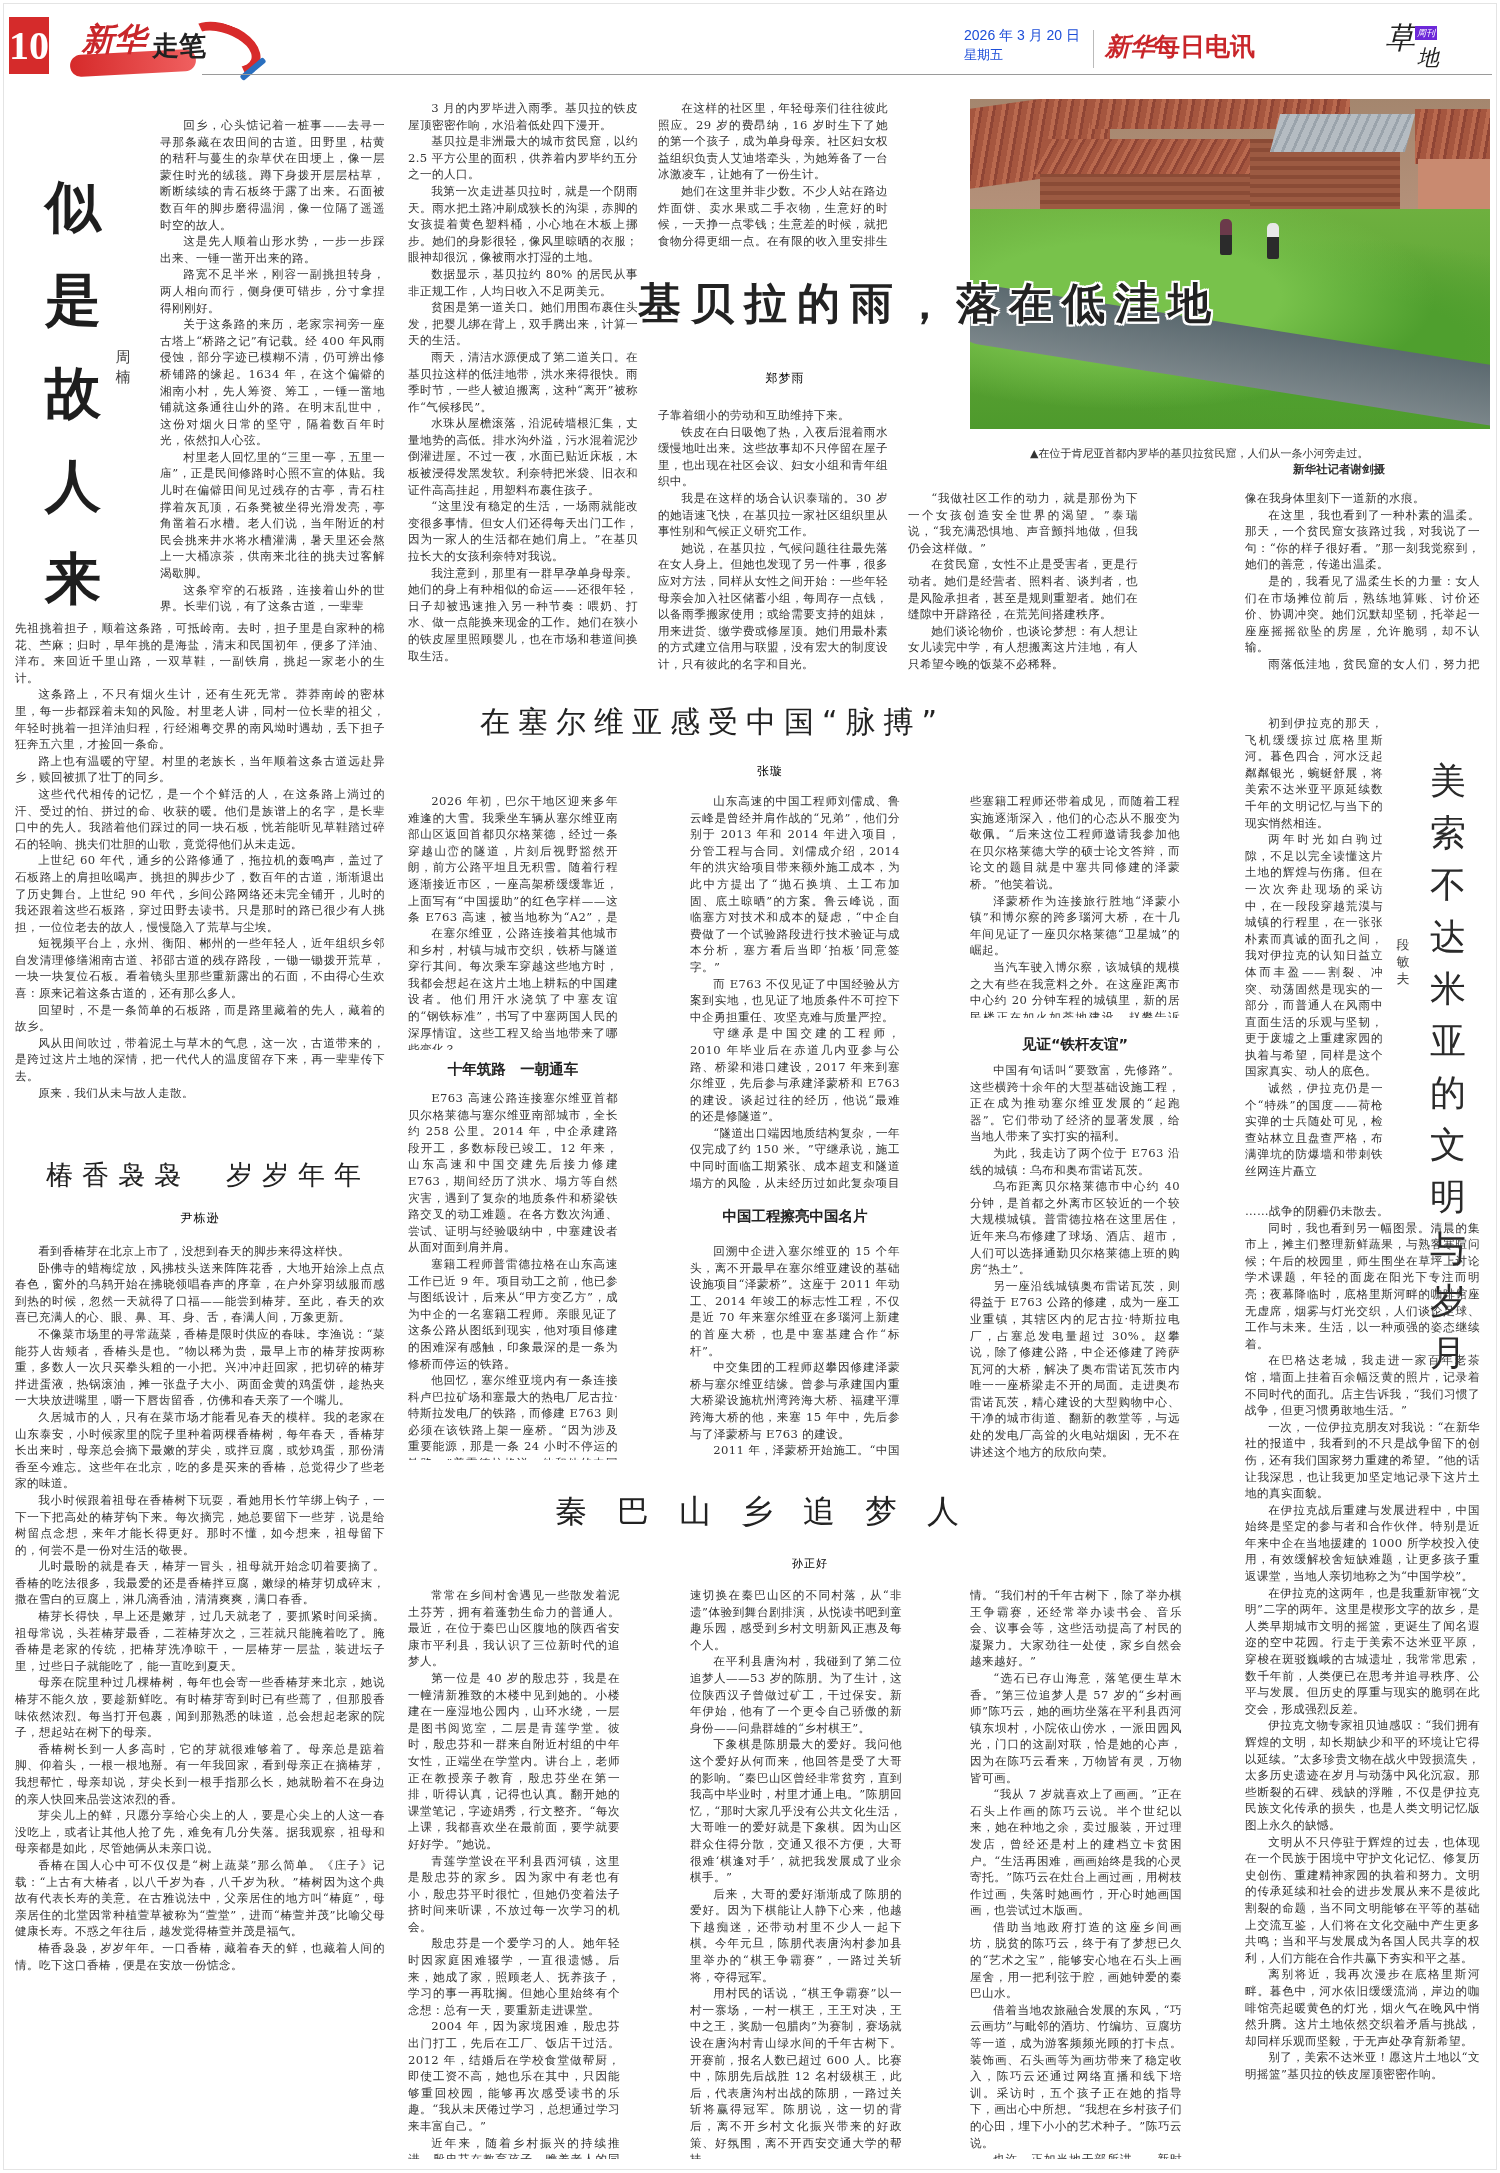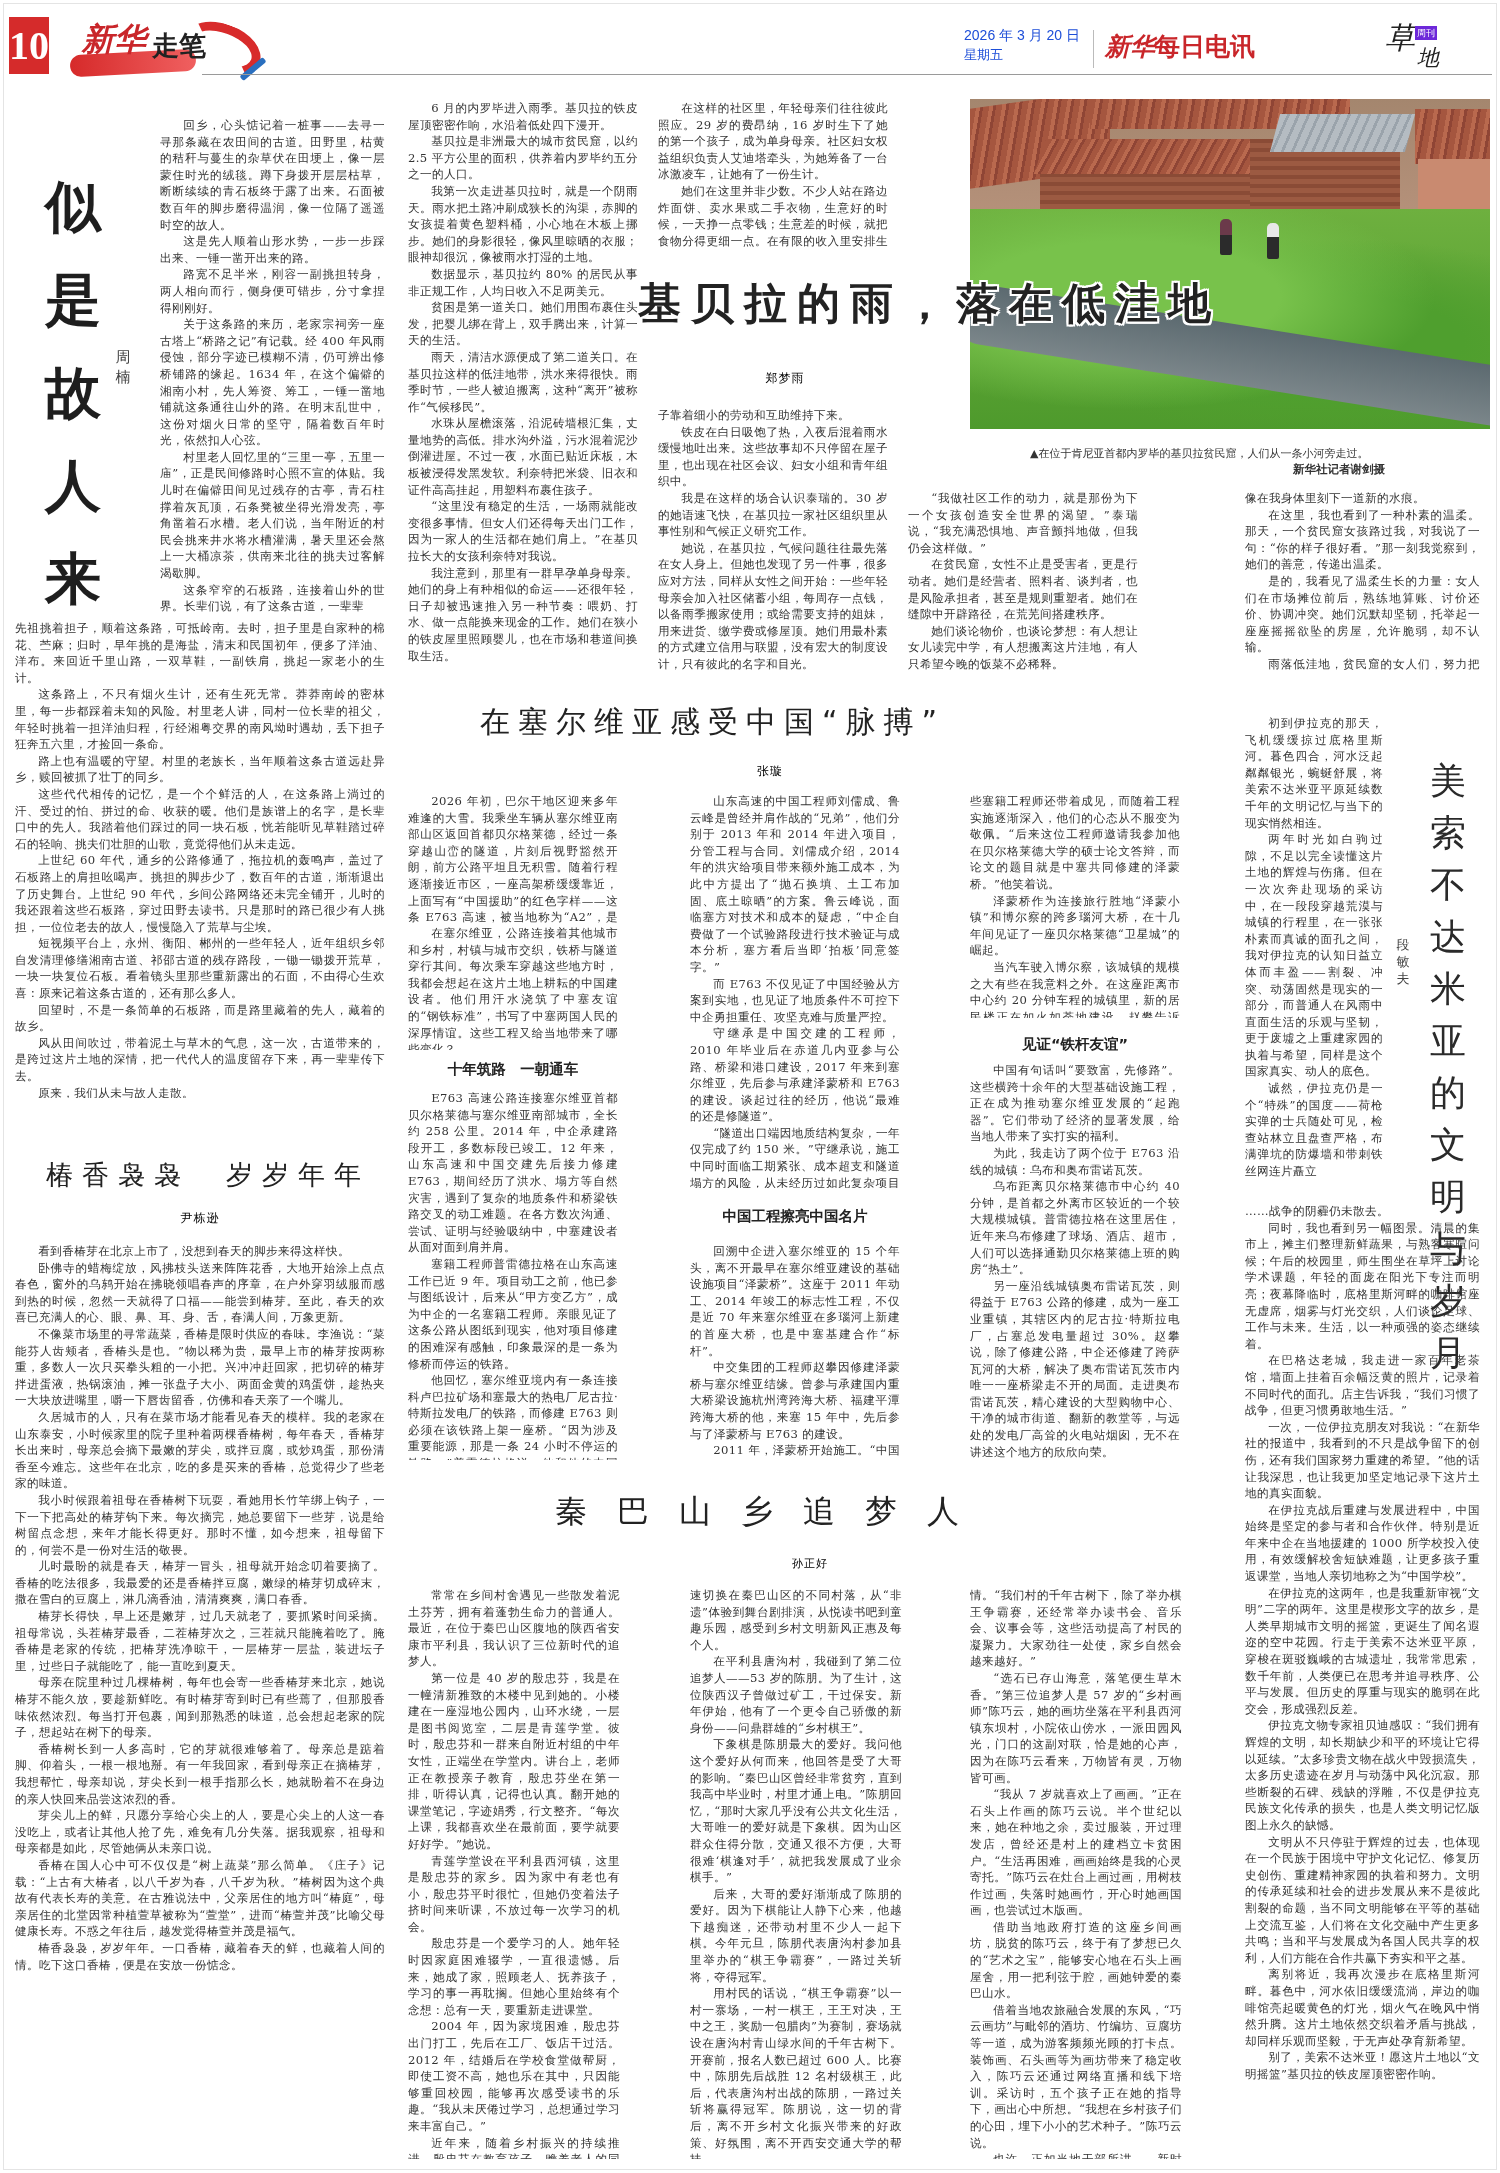--- a/index.html
+++ b/index.html
@@ -19,21 +19,21 @@
   .column-logo .brand { position: absolute; left: 12px; top: 2px; font-size: 32px; font-style: italic; font-weight: bold; color: #c9262a; font-family: "DejaVu Serif", serif; }
   .column-logo .name { position: absolute; left: 82px; top: 12px; font-size: 27px; font-weight: bold; color: #222; font-family: "DejaVu Serif", serif; }
   .rule-top { left: 202px; top: 74px; width: 1290px; height: 1px; background: #9a9a9a; }
   .dateline { right: 420px; top: 26px; text-align: left; font-family: "Liberation Sans", sans-serif; font-size: 14px; color: #1d4ed8; line-height: 19px; }
   .dateline .wk { font-size: 13px; }
   .mast-sep { left: 1093px; top: 30px; width: 1px; height: 38px; background: #bbb; }
   .paper-name { left: 1105px; top: 30px; font-size: 25px; font-weight: bold; color: #c9262a; font-family: "DejaVu Serif", serif; white-space: nowrap; }
   .paper-name .it { font-style: italic; }
   .supp { left: 1385px; top: 18px; width: 80px; height: 55px; }
   .supp .cal { position: absolute; left: 0; top: 0; font-size: 30px; color: #222; font-style: italic; font-family: "DejaVu Serif", serif; }
-  .supp .tag { position: absolute; left: 30px; top: 8px; background: #6d28d9; color: #fff; font-size: 9px; font-family: "Liberation Sans", sans-serif; padding: 2px 2px; line-height: 10px; }
+  .supp .tag { position: absolute; left: 30px; top: 8px; background: #6d28d9; color: #fff; font-size: 9px; font-family: "Liberation Sans", sans-serif; padding: 2px 2px; line-height: 10px; font-style: italic; }
   .supp .cal2 { position: absolute; left: 32px; top: 25px; font-size: 22px; color: #222; font-style: italic; }
 
   
   .vtitle { left: 38px; top: 160px; width: 70px; font-size: 56px; font-weight: bold; line-height: 93px; text-align: center; font-family: "DejaVu Sans", sans-serif; color: #1e1e1e; }
   .vtitle span { display: block; }
   .vauthor { left: 113px; top: 347px; width: 20px; font-size: 15px; line-height: 20px; text-align: center; color: #444; }
   .vauthor span { display: block; }
 
   .h-title { font-family: "DejaVu Sans", sans-serif; color: #222; white-space: nowrap; }
   .byline { font-size: 12px; color: #000000; text-align: center; letter-spacing: 1px; }
@@ -147,21 +147,21 @@
   <div class="river"></div>
   <div class="person" style="left:250px; top:120px; background:linear-gradient(180deg,#6b3a4a 0 45%, #2b2b2b 45%);"></div>
   <div class="person" style="left:297px; top:124px; background:linear-gradient(180deg,#e8e8e8 0 40%, #2b2b2b 40%);"></div>
 </div>
 <div class="abs photo-title">基贝拉的雨，落在低洼地</div>
 <div class="abs byline" style="left:700px; top:370px; width:170px;">郑梦雨</div>
 <div class="abs caption">▲在位于肯尼亚首都内罗毕的基贝拉贫民窟，人们从一条小河旁走过。</div>
 <div class="abs credit">新华社记者谢剑摄</div>
 
 <div class="abs txt" style="left:408px; top:100px; width:230px; height:590px; overflow:hidden;">
-  <p>6 月的内罗毕进入雨季。基贝拉的铁皮屋顶密密作响，水沿着低处四下漫开。</p>
+  <p>3 月的内罗毕进入雨季。基贝拉的铁皮屋顶密密作响，水沿着低处四下漫开。</p>
   <p>基贝拉是非洲最大的城市贫民窟，以约 2.5 平方公里的面积，供养着内罗毕约五分之一的人口。</p>
   <p>我第一次走进基贝拉时，就是一个阴雨天。雨水把土路冲刷成狭长的沟渠，赤脚的女孩提着黄色塑料桶，小心地在木板上挪步。她们的身影很轻，像风里晾晒的衣服；眼神却很沉，像被雨水打湿的土地。</p>
   <p>数据显示，基贝拉约 80% 的居民从事非正规工作，人均日收入不足两美元。</p>
   <p>贫困是第一道关口。她们用围布裹住头发，把婴儿绑在背上，双手腾出来，计算一天的生活。</p>
   <p>雨天，清洁水源便成了第二道关口。在基贝拉这样的低洼地带，洪水来得很快。雨季时节，一些人被迫搬离，这种“离开”被称作“气候移民”。</p>
   <p>水珠从屋檐滚落，沿泥砖墙根汇集，丈量地势的高低。排水沟外溢，污水混着泥沙倒灌进屋。不过一夜，水面已贴近床板，木板被浸得发黑发软。利奈特把米袋、旧衣和证件高高挂起，用塑料布裹住孩子。</p>
   <p>“这里没有稳定的生活，一场雨就能改变很多事情。但女人们还得每天出门工作，因为一家人的生活都在她们肩上。”在基贝拉长大的女孩利奈特对我说。</p>
   <p>我注意到，那里有一群早孕单身母亲。她们的身上有种相似的命运——还很年轻，日子却被迅速推入另一种节奏：喂奶、打水、做一点能换来现金的工作。她们在狭小的铁皮屋里照顾婴儿，也在市场和巷道间换取生活。</p>
 </div>
 <div class="abs txt" style="left:658px; top:100px; width:230px; height:150px; overflow:hidden;">

